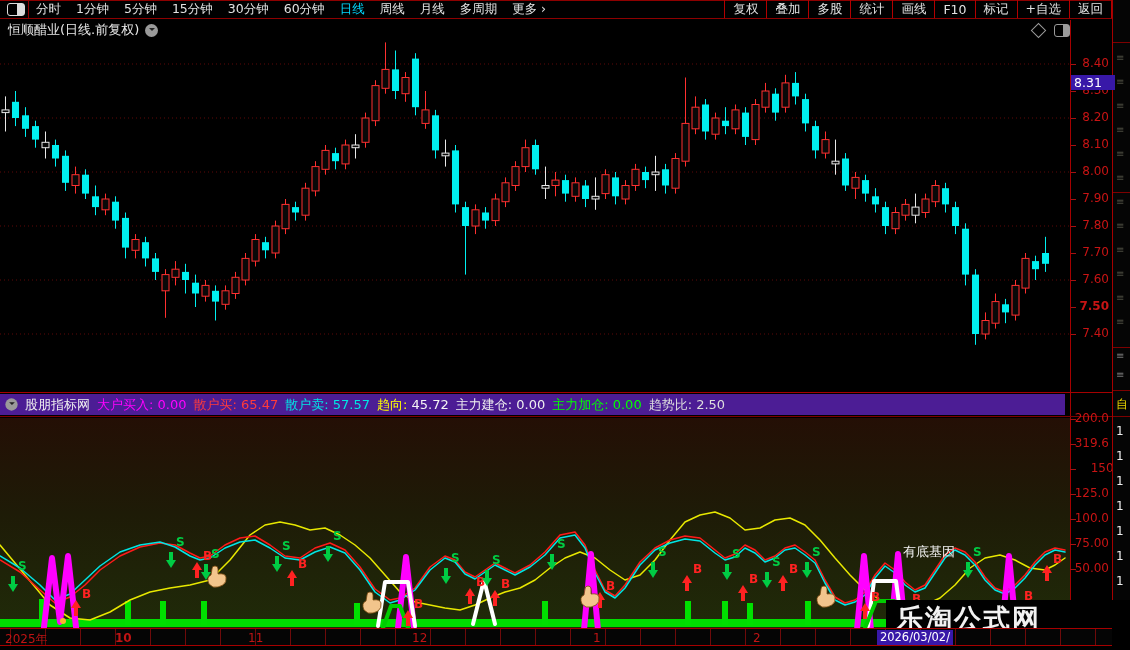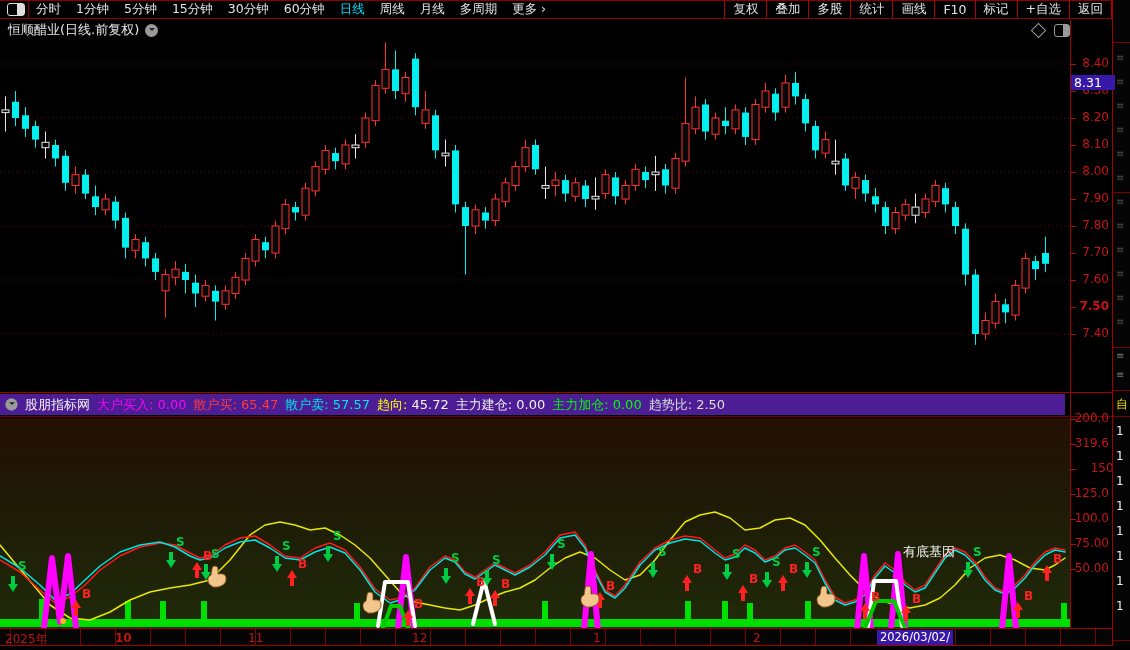--- a/index.html
+++ b/index.html
@@ -460,20 +460,24 @@
       <div class="pricelabel" style="top: 68px; left: 0px;">125.0</div>
       <div style="position: absolute; left: -1px; top: 76px; width: 6px; height: 1px; background: rgb(165, 17, 17);"></div>
       <div class="pricelabel" style="top: 93px; left: 0px;">100.0</div>
       <div style="position: absolute; left: -1px; top: 101px; width: 6px; height: 1px; background: rgb(165, 17, 17);"></div>
       <div class="pricelabel" style="top: 118px; left: 0px;">75.00</div>
       <div style="position: absolute; left: -1px; top: 126px; width: 6px; height: 1px; background: rgb(165, 17, 17);"></div>
       <div class="pricelabel" style="top: 143px; left: 0px;">50.00</div>
       <div style="position: absolute; left: -1px; top: 151px; width: 6px; height: 1px; background: rgb(165, 17, 17);"></div>
     </div>
 
+  <div id="watermark" class="abs">
+    <span id="wm1">乐淘公式网</span>
+    <span id="wm2">www.60lt.com</span>
+  </div>
 
   <div id="date-axis" class="abs">
       <div class="datetick" style="left: 10px;"></div>
       <div class="datetick" style="left: 45px;"></div>
       <div class="datetick" style="left: 80px;"></div>
       <div class="datetick" style="left: 115px;"></div>
       <div class="datetick" style="left: 150px;"></div>
       <div class="datetick" style="left: 185px;"></div>
       <div class="datetick" style="left: 220px;"></div>
       <div class="datetick" style="left: 255px;"></div>

